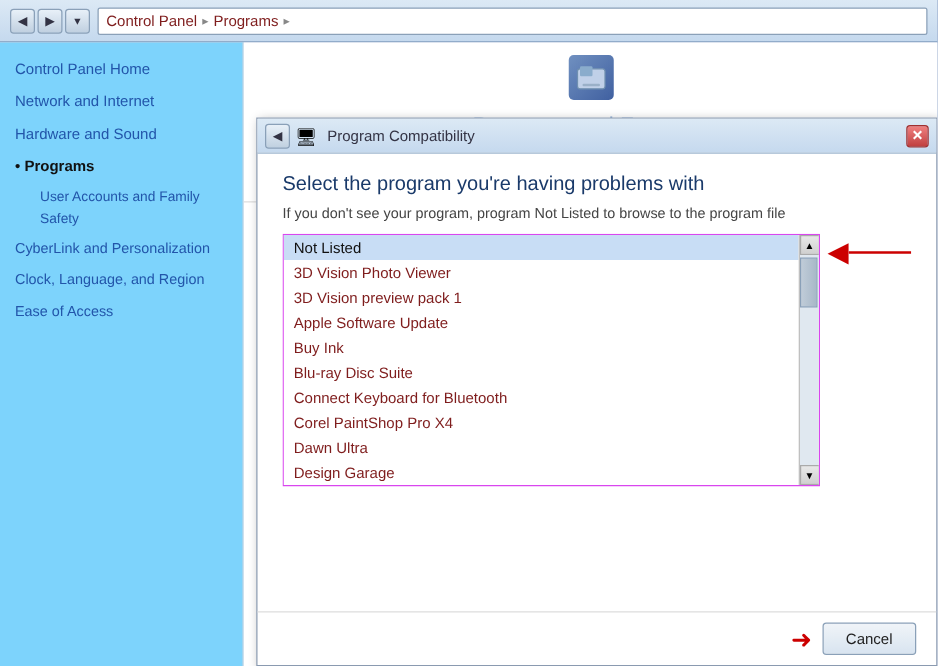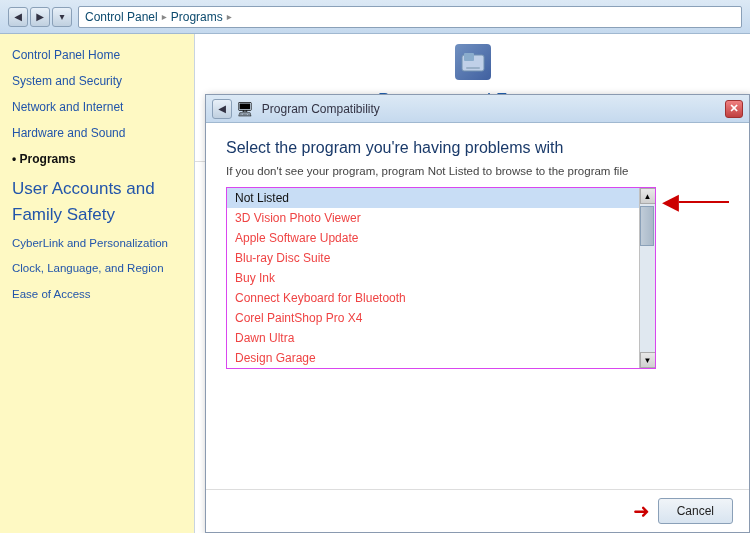--- a/index.html
+++ b/index.html
@@ -50,35 +50,35 @@
       padding: 0 6px;
       font-size: 12px;
       color: #333;
       gap: 4px;
     }
     .address-separator {
       color: #888;
       font-size: 10px;
     }
     .address-link {
-      color: #0c4a6e;
+      color: #7f1d1d;
       cursor: pointer;
     }
 
     
     .main-container {
       display: flex;
       height: calc(533px - 34px);
       background: white;
     }
 
     
     .sidebar {
       width: 195px;
-      background: #fef9c3;
+      background: #7dd3fc;
       border-right: 1px solid #c8d4e0;
       padding: 8px 0;
       flex-shrink: 0;
     }
     .sidebar-item {
       padding: 4px 12px;
       cursor: pointer;
       color: #2255aa;
       font-size: 12px;
       line-height: 1.5;
@@ -237,21 +237,21 @@
       position: relative;
     }
     .list-inner {
       flex: 1;
       overflow-y: auto;
       overflow-x: hidden;
     }
     .list-item {
       padding: 3px 8px;
       font-size: 12px;
-      color: #ef4444;
+      color: #7f1d1d;
       cursor: pointer;
       border-bottom: none;
     }
     .list-item.selected {
       background: #c8ddf5;
       color: #111;
     }
     .list-scrollbar {
       width: 16px;
       background: #f0f0f0;
@@ -351,32 +351,29 @@
   </div>
 </div>
 
 <div class="main-container">
 
   <div class="sidebar">
     <div class="sidebar-item">
       <span>Control Panel Home</span>
     </div>
     <div class="sidebar-item">
-      <span>System and Security</span>
-    </div>
-    <div class="sidebar-item">
       <span>Network and Internet</span>
     </div>
     <div class="sidebar-item">
       <span>Hardware and Sound</span>
     </div>
     <div class="sidebar-item active">
       <span>Programs</span>
     </div>
-    <div class="sidebar-item" style="padding-left:12px; font-size:17px;">
+    <div class="sidebar-item" style="padding-left:12px; font-size:11px;margin-left:20px;">
       <span>User Accounts and Family Safety</span>
     </div>
     <div class="sidebar-item" style="padding-left:12px; font-size:11.5px;">
       <span>CyberLink and Personalization</span>
     </div>
     <div class="sidebar-item" style="padding-left:12px; font-size:11.5px;">
       <span>Clock, Language, and Region</span>
     </div>
     <div class="sidebar-item" style="padding-left:12px; font-size:11.5px;">
       <span>Ease of Access</span>
@@ -427,23 +424,24 @@
 
       <div class="dialog-body">
         <div class="dialog-heading">Select the program you're having problems with</div>
         <div class="dialog-subtext">If you don't see your program, program Not Listed to browse to the program file</div>
 
         <div style="display:flex;align-items:flex-start;gap:6px;flex:1;overflow:hidden;">
           <div class="list-container">
             <div class="list-inner">
               <div class="list-item selected">Not Listed</div>
               <div class="list-item">3D Vision Photo Viewer</div>
+              <div class="list-item">3D Vision preview pack 1</div>
               <div class="list-item">Apple Software Update</div>
+              <div class="list-item">Buy Ink</div>
               <div class="list-item">Blu-ray Disc Suite</div>
-              <div class="list-item">Buy Ink</div>
               <div class="list-item">Connect Keyboard for Bluetooth</div>
               <div class="list-item">Corel PaintShop Pro X4</div>
               <div class="list-item">Dawn Ultra</div>
               <div class="list-item">Design Garage</div>
             </div>
             <div class="list-scrollbar">
               <div class="scroll-btn">▲</div>
               <div class="scroll-track">
                 <div class="scroll-thumb"></div>
               </div>

